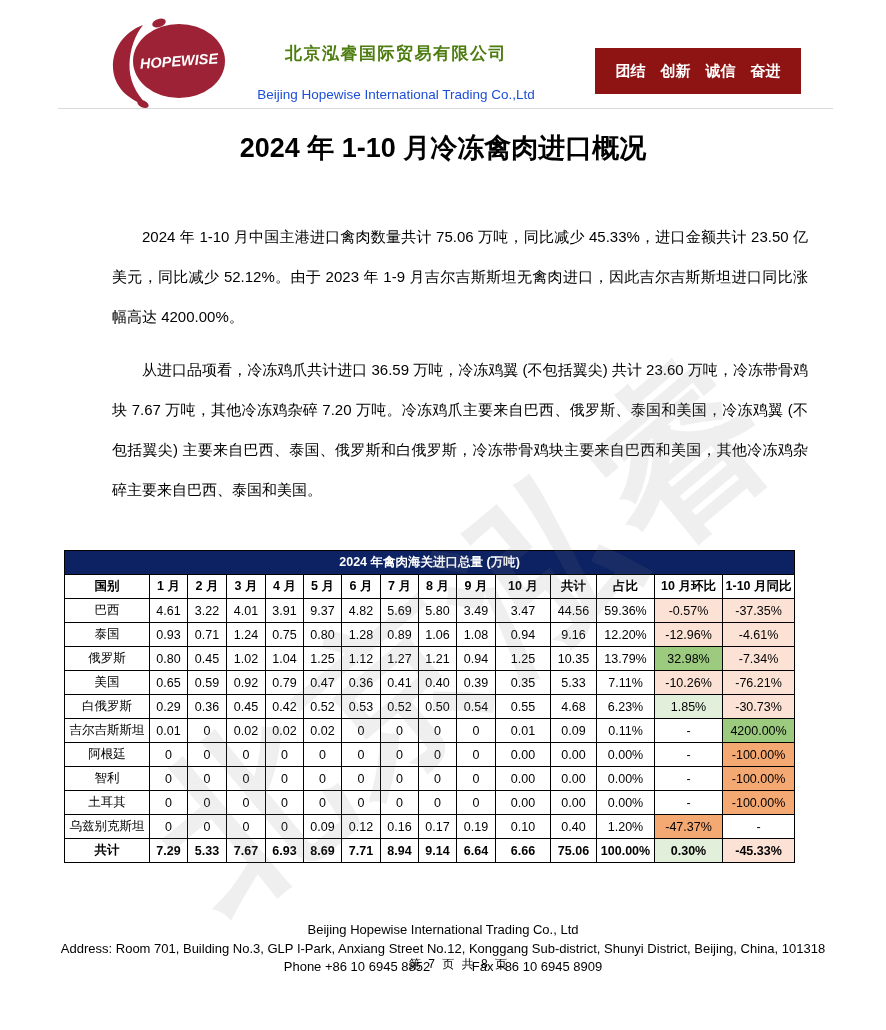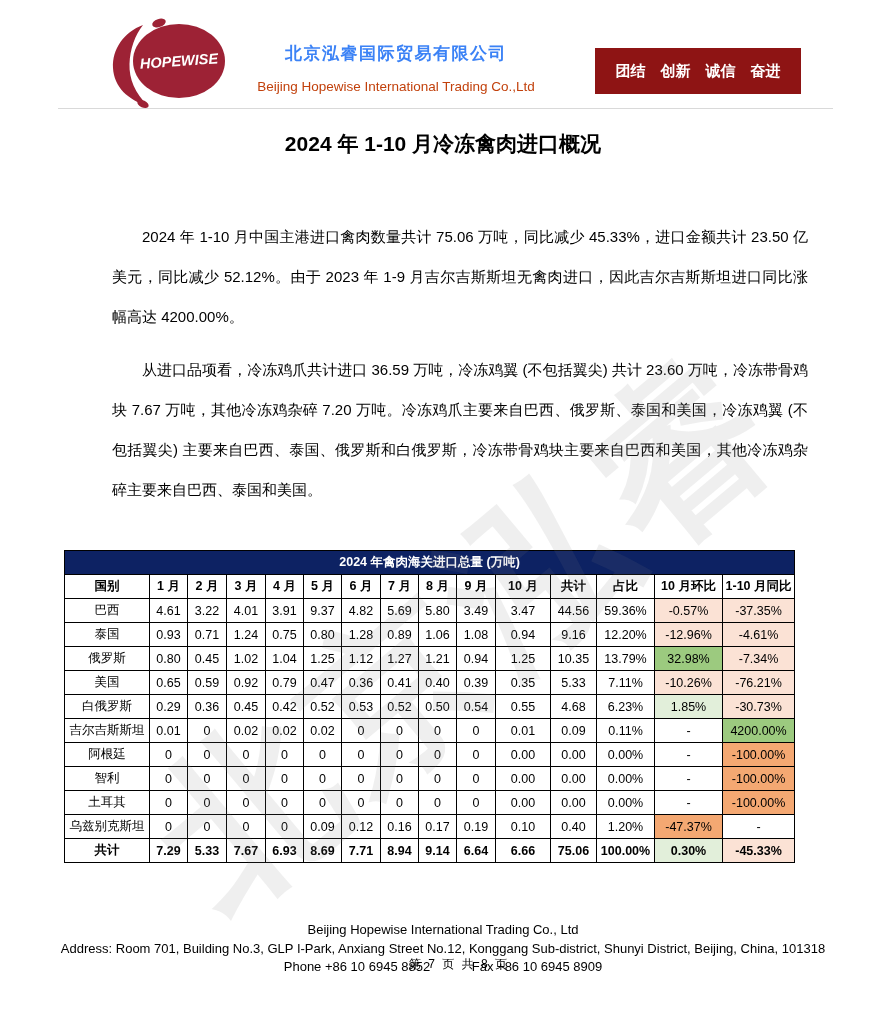--- a/index.html
+++ b/index.html
@@ -14,34 +14,34 @@
   
   .header-rule{
     position:absolute;left:58px;right:53px;top:108px;
     border-top:1px solid #d9d9d9;height:0;
   }
   .logo{position:absolute;left:103px;top:16px;width:124px;height:94px;}
   .company-block{
     position:absolute;left:228px;top:42px;width:336px;text-align:center;
   }
   .company-cn{
-    font-size:17px;font-weight:bold;letter-spacing:1.5px;color:#3b82f6;
-    font-family:"Liberation Serif",serif;margin-bottom:14px;
-  }
-  .company-en{font-size:13.5px;color:#c2410c;}
+    font-size:17px;font-weight:bold;letter-spacing:1.5px;color:#4d7c0f;
+    font-family:"Liberation Serif",serif;margin-bottom:22px;
+  }
+  .company-en{font-size:13.5px;color:#1d4ed8;}
   .slogan-banner{
     position:absolute;left:595px;top:48px;width:206px;height:46px;
     background:var(--banner-red);
     display:flex;align-items:center;justify-content:center;gap:15px;
   }
   .slogan-banner span{color:#fff;font-size:15px;font-weight:bold;}
   
   .doc-title{
     position:absolute;left:0;top:130px;width:100%;margin:0;
-    text-align:center;font-size:21px;font-weight:bold;color:#000;
+    text-align:center;font-size:27px;font-weight:bold;color:#000;
   }
   .para{
     position:absolute;left:105px;width:696px;margin:7px;
     font-size:15px;line-height:40px;text-indent:2em;text-align:justify;
   }
   .para-1{top:210px;}
   .para-2{top:343px;}
   
   .data-table{
     position:absolute;left:64px;top:550px;width:730px;

